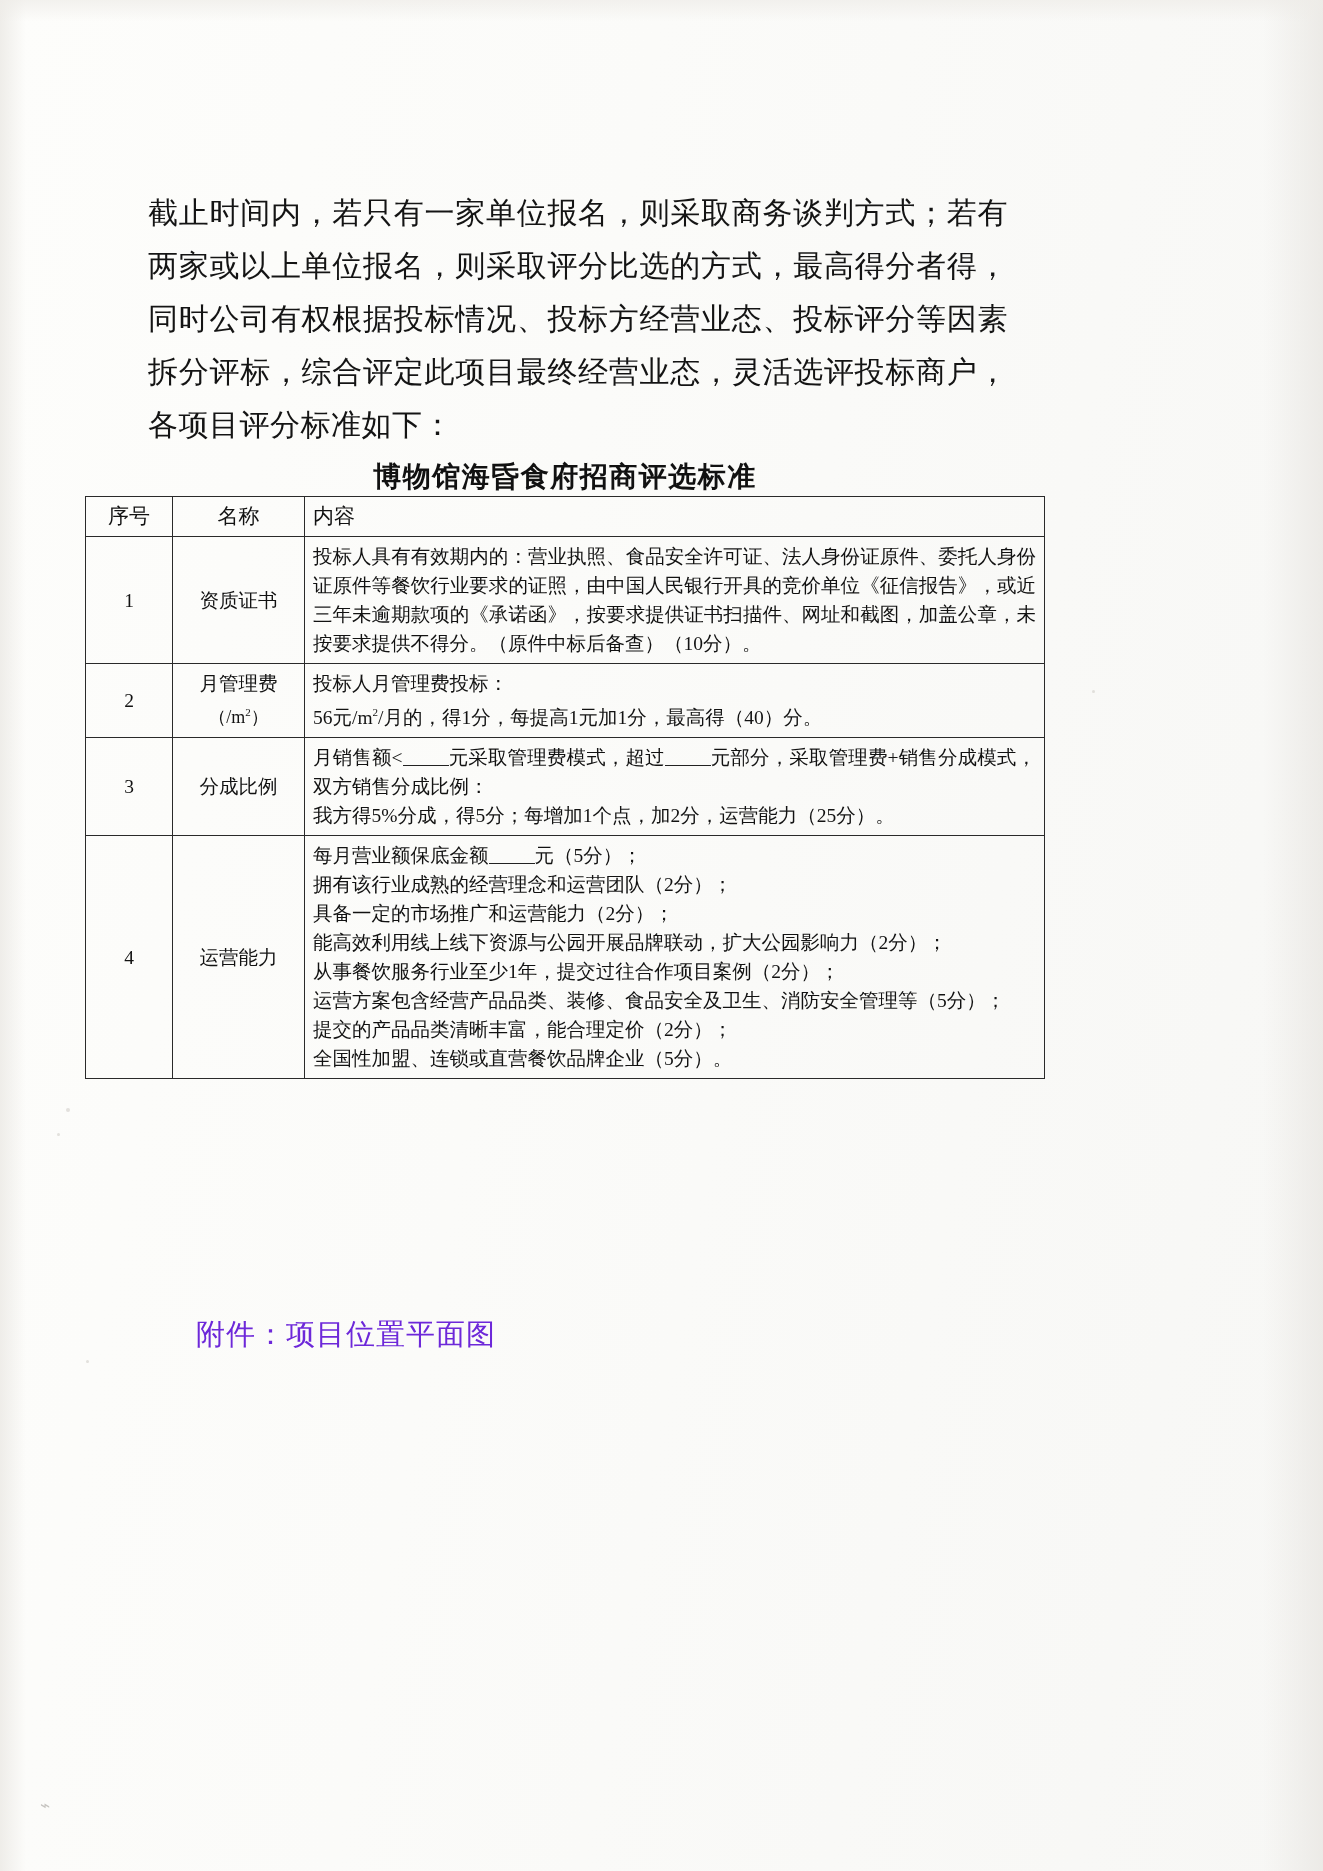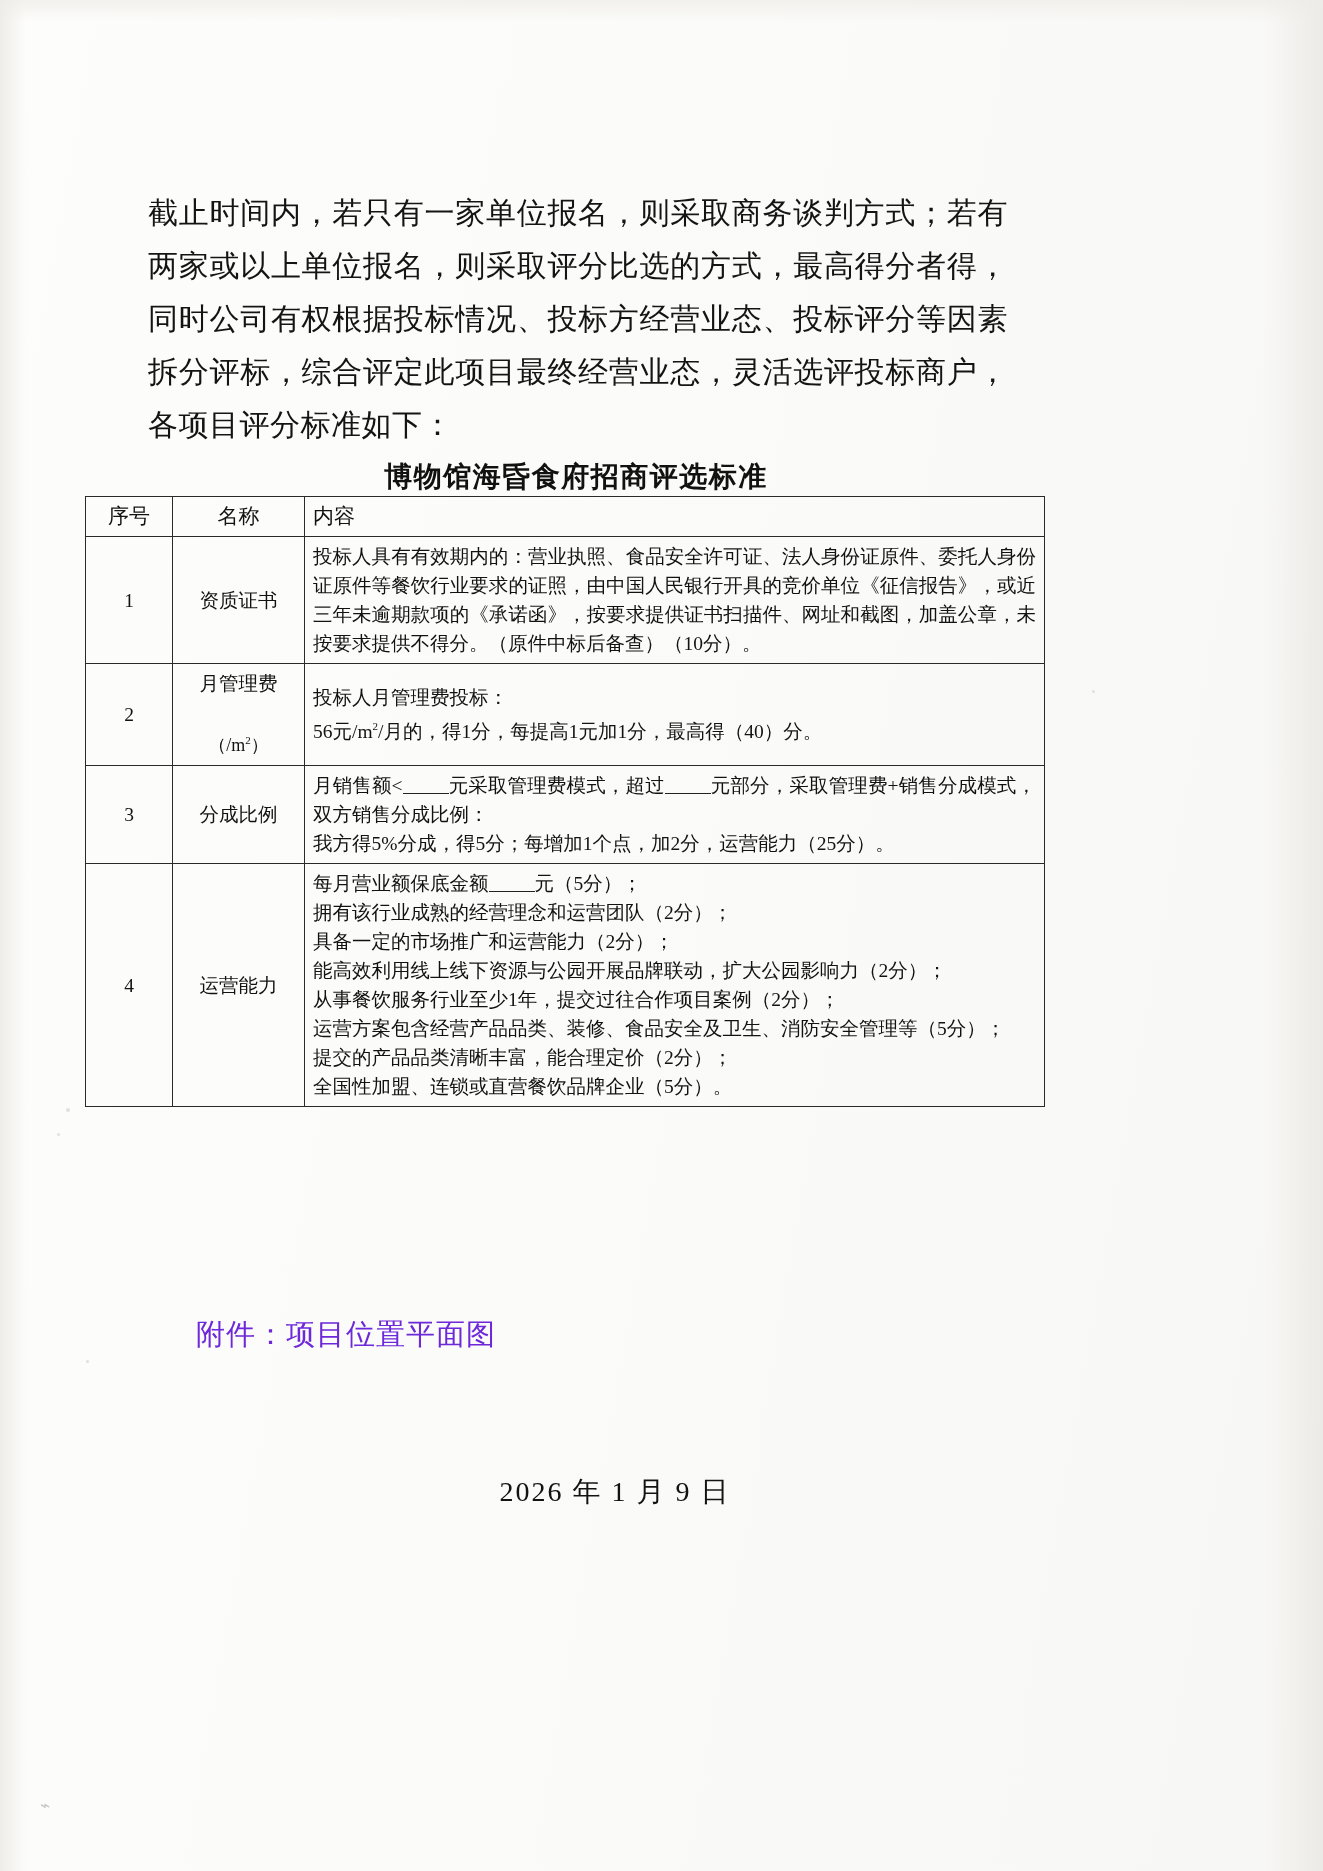--- a/index.html
+++ b/index.html
@@ -63,21 +63,21 @@
     letter-spacing: 0.5px;
     color: #141414;
     text-align: justify;
     text-justify: inter-ideograph;
   }
   .intro p { margin: 0; }
 
   
   .table-title {
     position: absolute;
-    left: 11px;
+    left: 0;
     top: 458px;
     width: 1130px;
     text-align: center;
     font-size: 28px;
     font-weight: bold;
     letter-spacing: 1.5px;
     color: #111;
   }
 
   
@@ -115,21 +115,21 @@
     text-justify: inter-ideograph;
   }
 
   .blank-line {
     display: inline-block;
     width: 46px;
     border-bottom: 1.4px solid #222;
     vertical-align: -2px;
   }
 
-  .name-sub { display: block; font-size: 18px; margin-top: 28px; }
+  .name-sub { display: block; font-size: 18px; }
   sup.sq { font-size: 11px; vertical-align: super; }
 
   
   .attachment {
     position: absolute;
     left: 196px;
     top: 1315px;
     font-size: 29px;
     letter-spacing: 1px;
     color: #6d28d9;
@@ -245,16 +245,15 @@
               </span>
             </td>
           </tr>
         </tbody>
     </table>
   </div>
 
   <div class="attachment">附件：项目位置平面图</div>
 
   <div class="sign">
-    <div class="date">2026 年 1 月 9 日</div>
   </div>
 
 </div>
 
 </body></html>

